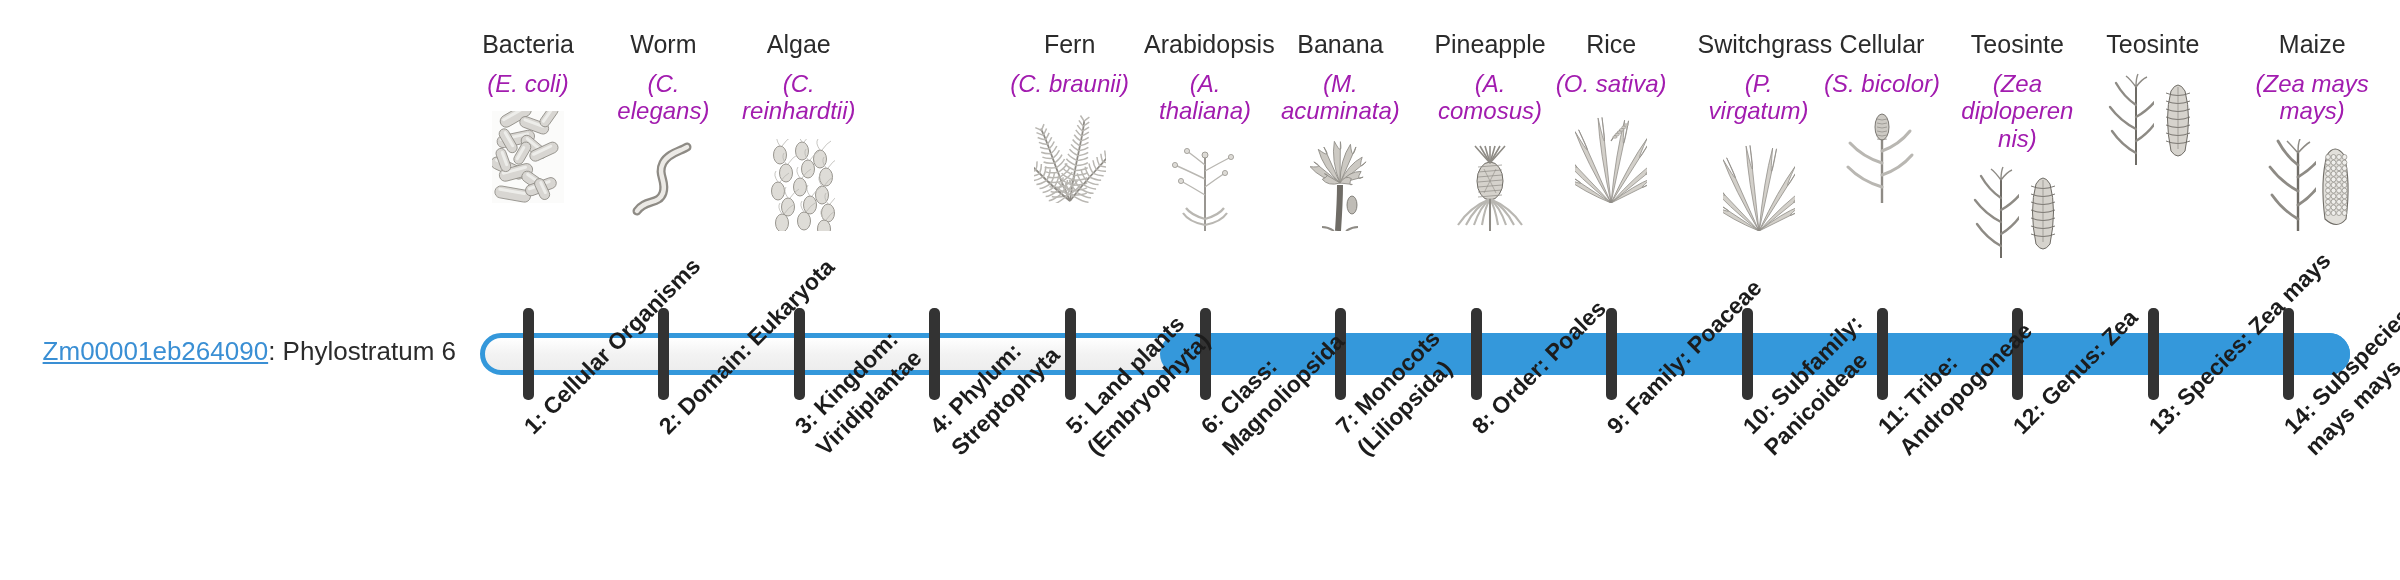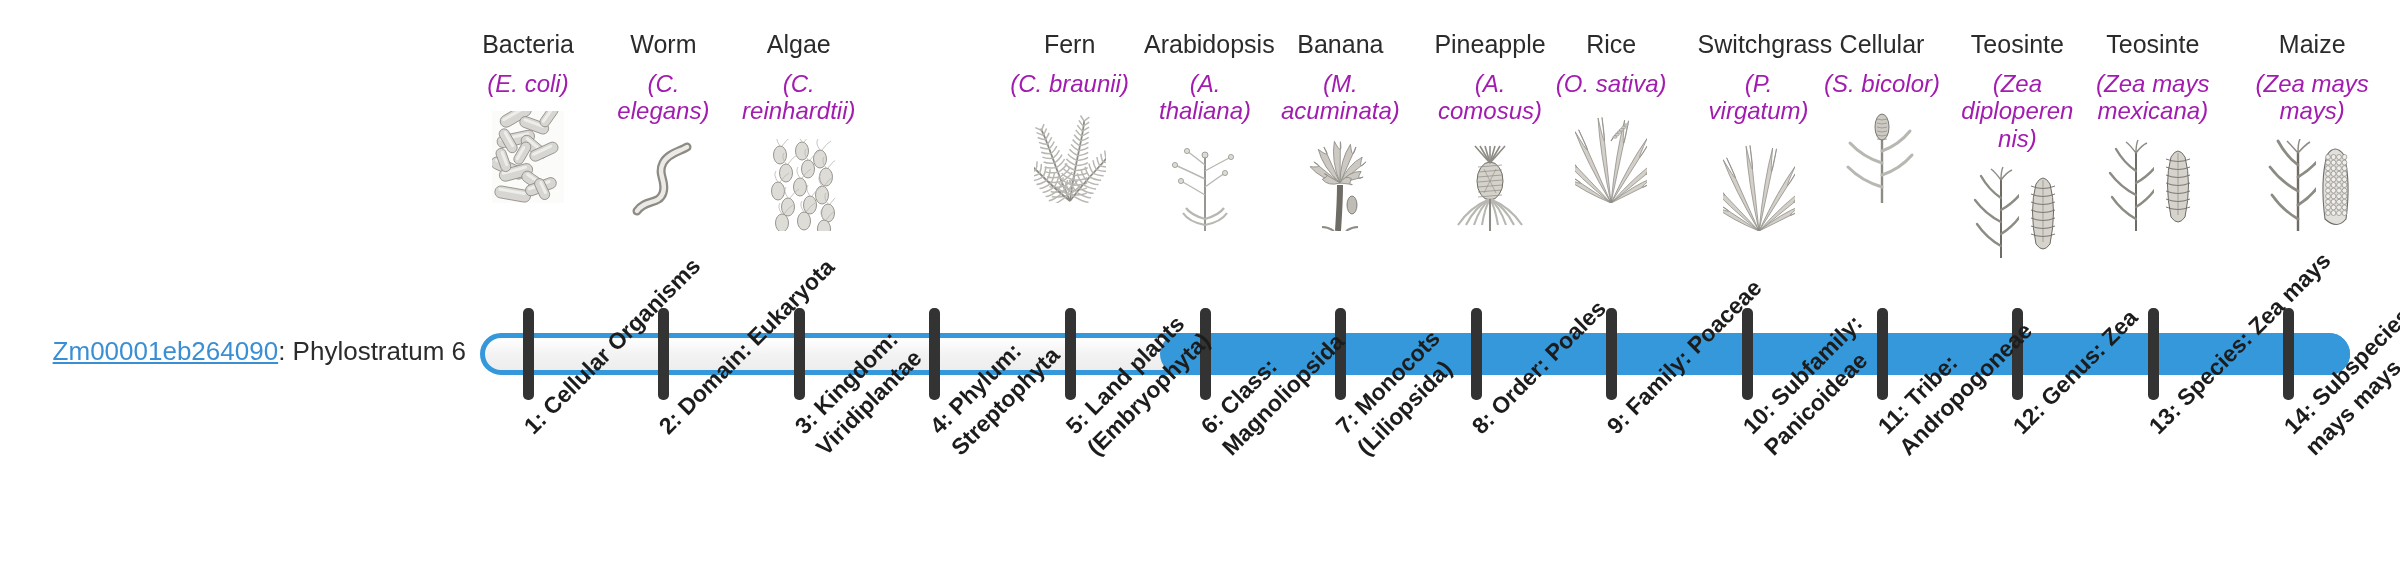--- a/index.html
+++ b/index.html
@@ -17,21 +17,21 @@
 
   #canvas {
     position: relative;
     width: 2400px;
     height: 580px;
   }
 
   
   .gene-label {
     position: absolute;
-    left: 46px;
+    left: 36px;
     top: 336px;
     width: 420px;
     text-align: right;
     font-size: 26px;
     color: #2b2b2b;
     white-space: nowrap;
   }
   .gene-label .gene-id {
     color: #3a8fd4;
     text-decoration: underline;
@@ -597,21 +597,20 @@
             <path d="M9 44 q 12 5 24 0" stroke="#6f6c66" stroke-width="0.9" fill="none"></path>
             <path d="M9 52 q 12 5 24 0" stroke="#6f6c66" stroke-width="0.9" fill="none"></path>
             <path d="M9 60 q 12 5 24 0" stroke="#6f6c66" stroke-width="0.9" fill="none"></path>
             <path d="M9 68 q 12 5 24 0" stroke="#6f6c66" stroke-width="0.9" fill="none"></path>
             <path d="M21 14 L21 76" stroke="#8e8b85" stroke-width="0.7"></path>
           </svg>
         </div>
       </div>
       <div class="species-col" style="left: 2091.8px;">
         <div class="sp-common">Teosinte</div>
-        <div class="sp-sci">(Zea mays mexicana)</div>
         <div class="sp-art">
           <svg width="48" height="92" viewBox="0 0 48 92">
             <path d="M30 92 L30 14" stroke="#6f6c66" stroke-width="2" fill="none"></path>
             <path d="M30 80 q -14.399999999999999 -8 -24 -22" stroke="#8e8b85" stroke-width="2.4" fill="none" stroke-linecap="round"></path>
             <path d="M30 68 q 13.2 -8 22 -22" stroke="#8e8b85" stroke-width="2.4" fill="none" stroke-linecap="round"></path>
             <path d="M30 56 q -15.6 -8 -26 -22" stroke="#8e8b85" stroke-width="2.4" fill="none" stroke-linecap="round"></path>
             <path d="M30 44 q 14.399999999999999 -8 24 -22" stroke="#8e8b85" stroke-width="2.4" fill="none" stroke-linecap="round"></path>
             <path d="M30 32 q -12 -8 -20 -22" stroke="#8e8b85" stroke-width="2.4" fill="none" stroke-linecap="round"></path>
             <path d="M30 14 q -6 -8 -10 -11 M30 14 q 6 -8 11 -10 M30 14 q 0 -9 2 -13" stroke="#8e8b85" stroke-width="1.4" fill="none"></path>
           </svg>

